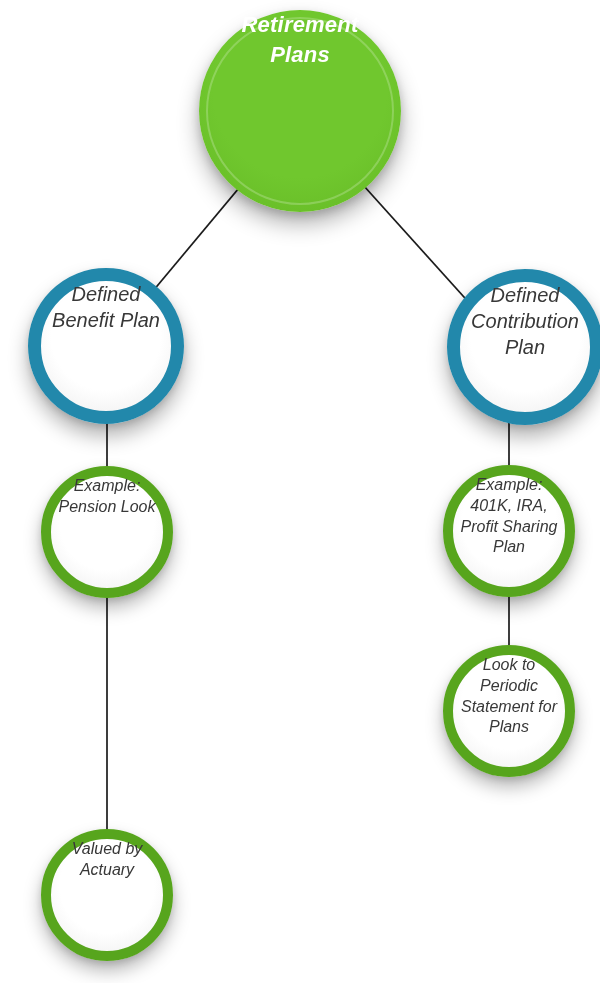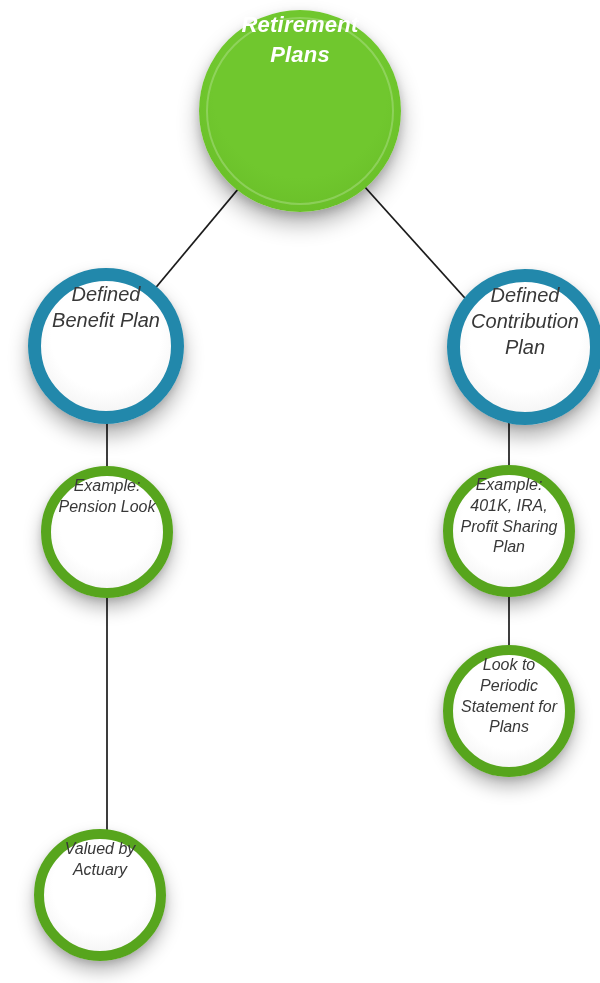--- a/index.html
+++ b/index.html
@@ -78,21 +78,21 @@
     font-size: 16px;
     font-weight: 400;
     line-height: 1.3;
   }
   .node-green .label { width: 104px; }
 
   .pos-left-head   { left: 28px;  top: 268px; }
   .pos-right-head  { left: 447px; top: 269px; }
   .pos-left-c1     { left: 41px;  top: 466px; }
   .pos-left-c2     { left: 41px;  top: 646px; }
-  .pos-left-c3     { left: 34px;  top: 829px; }
+  .pos-left-c3     { left: 41px;  top: 829px; }
   .pos-right-c1    { left: 443px; top: 465px; }
   .pos-right-c2    { left: 443px; top: 645px; }
 </style>
 </head>
 <body>
 
 <div class="canvas">
 
   <svg class="connectors" viewBox="0 0 600 983" xmlns="http://www.w3.org/2000/svg">
     <line x1="300" y1="115" x2="107" y2="346" stroke="#1c1c1c" stroke-width="1.7"></line>

